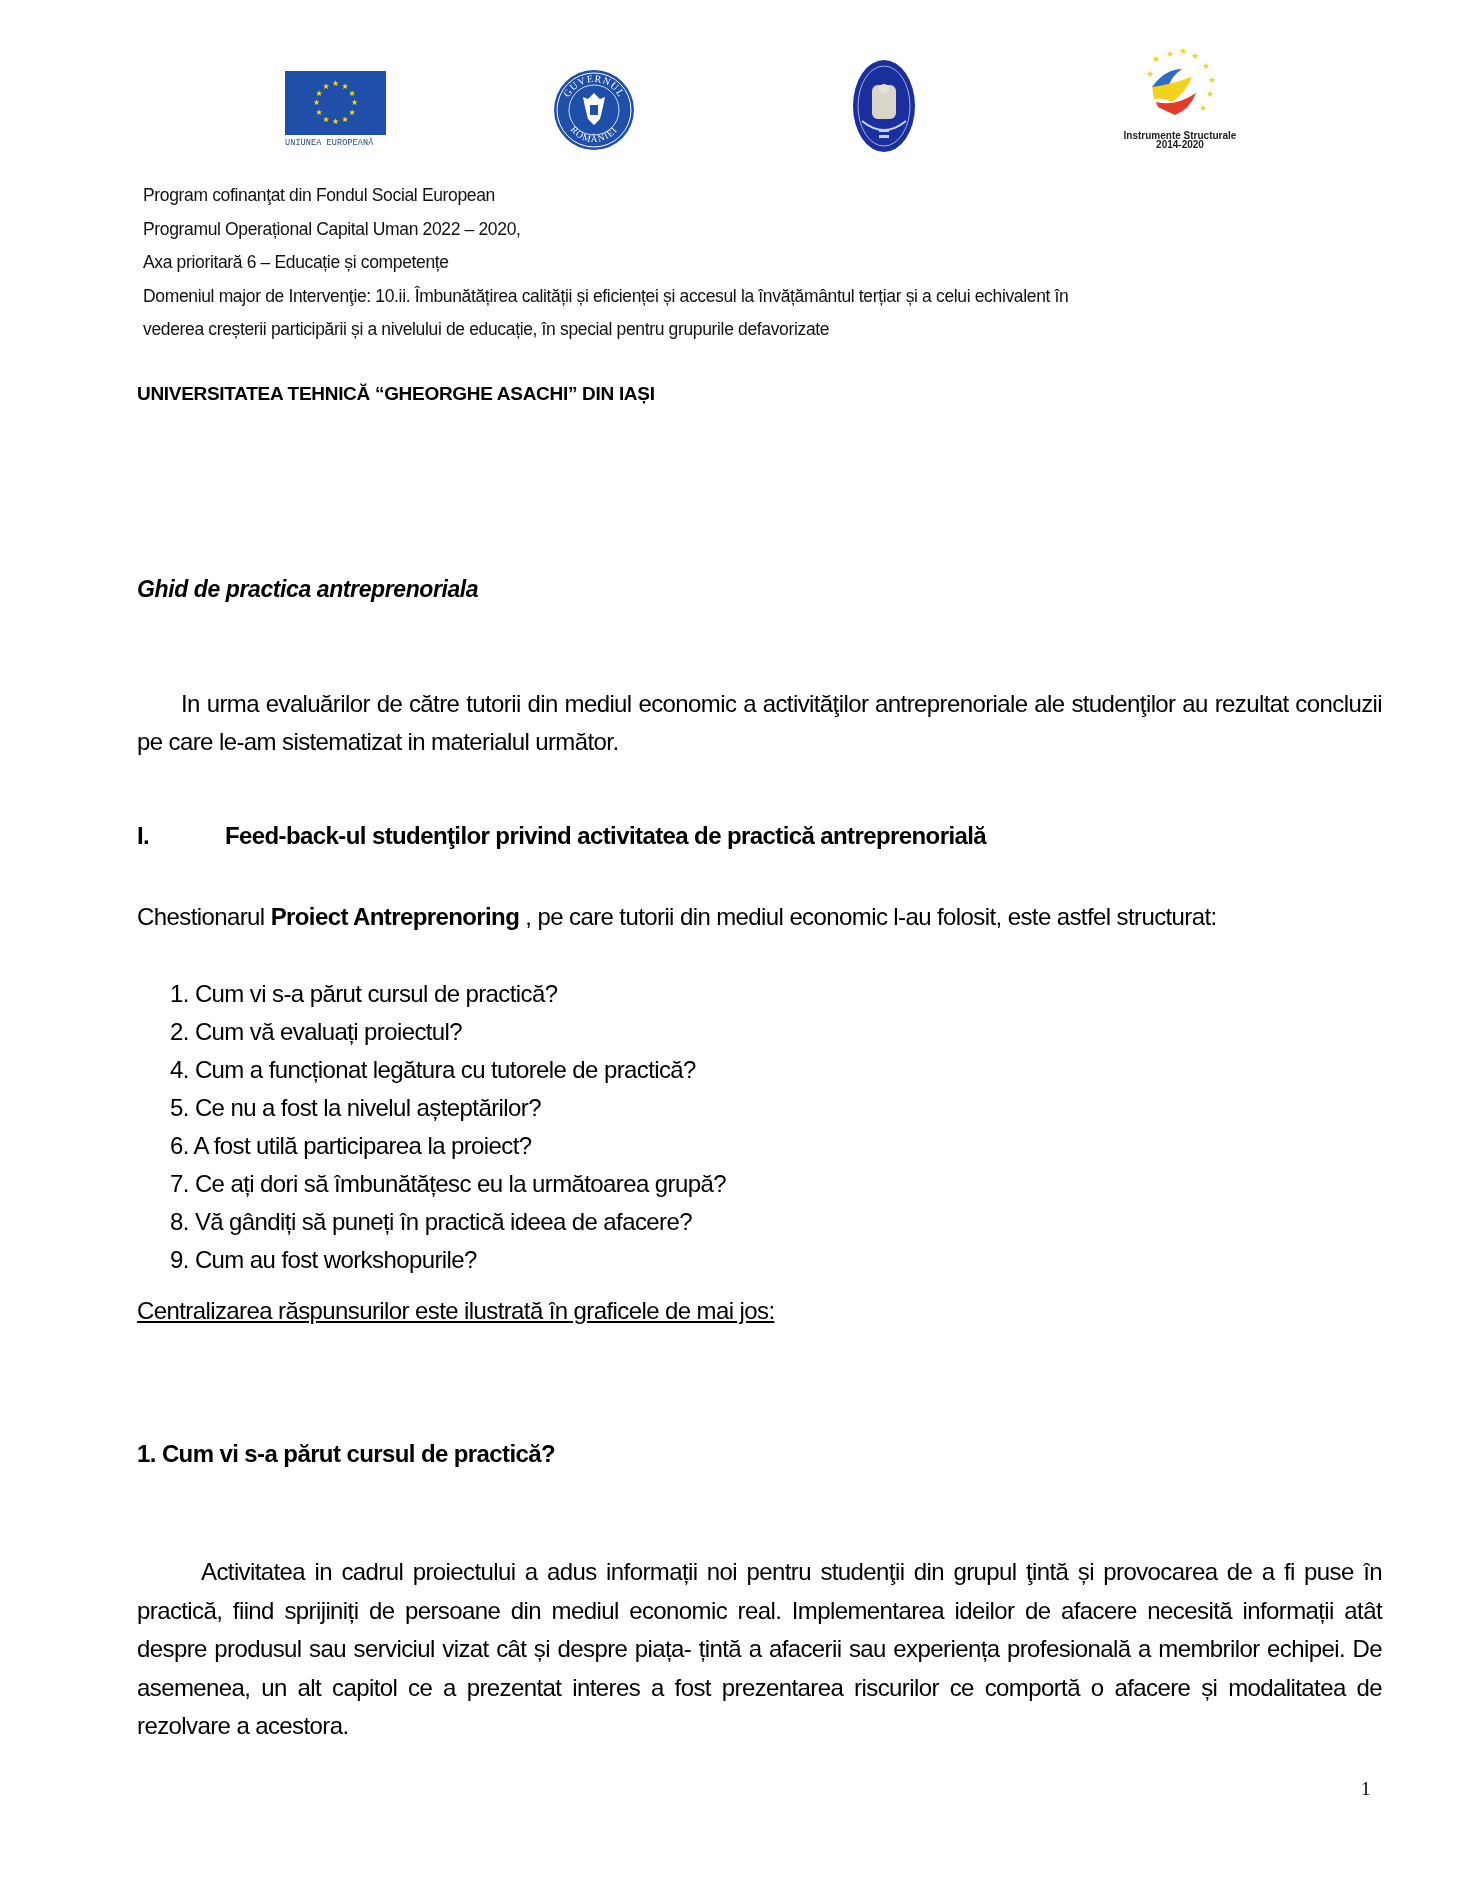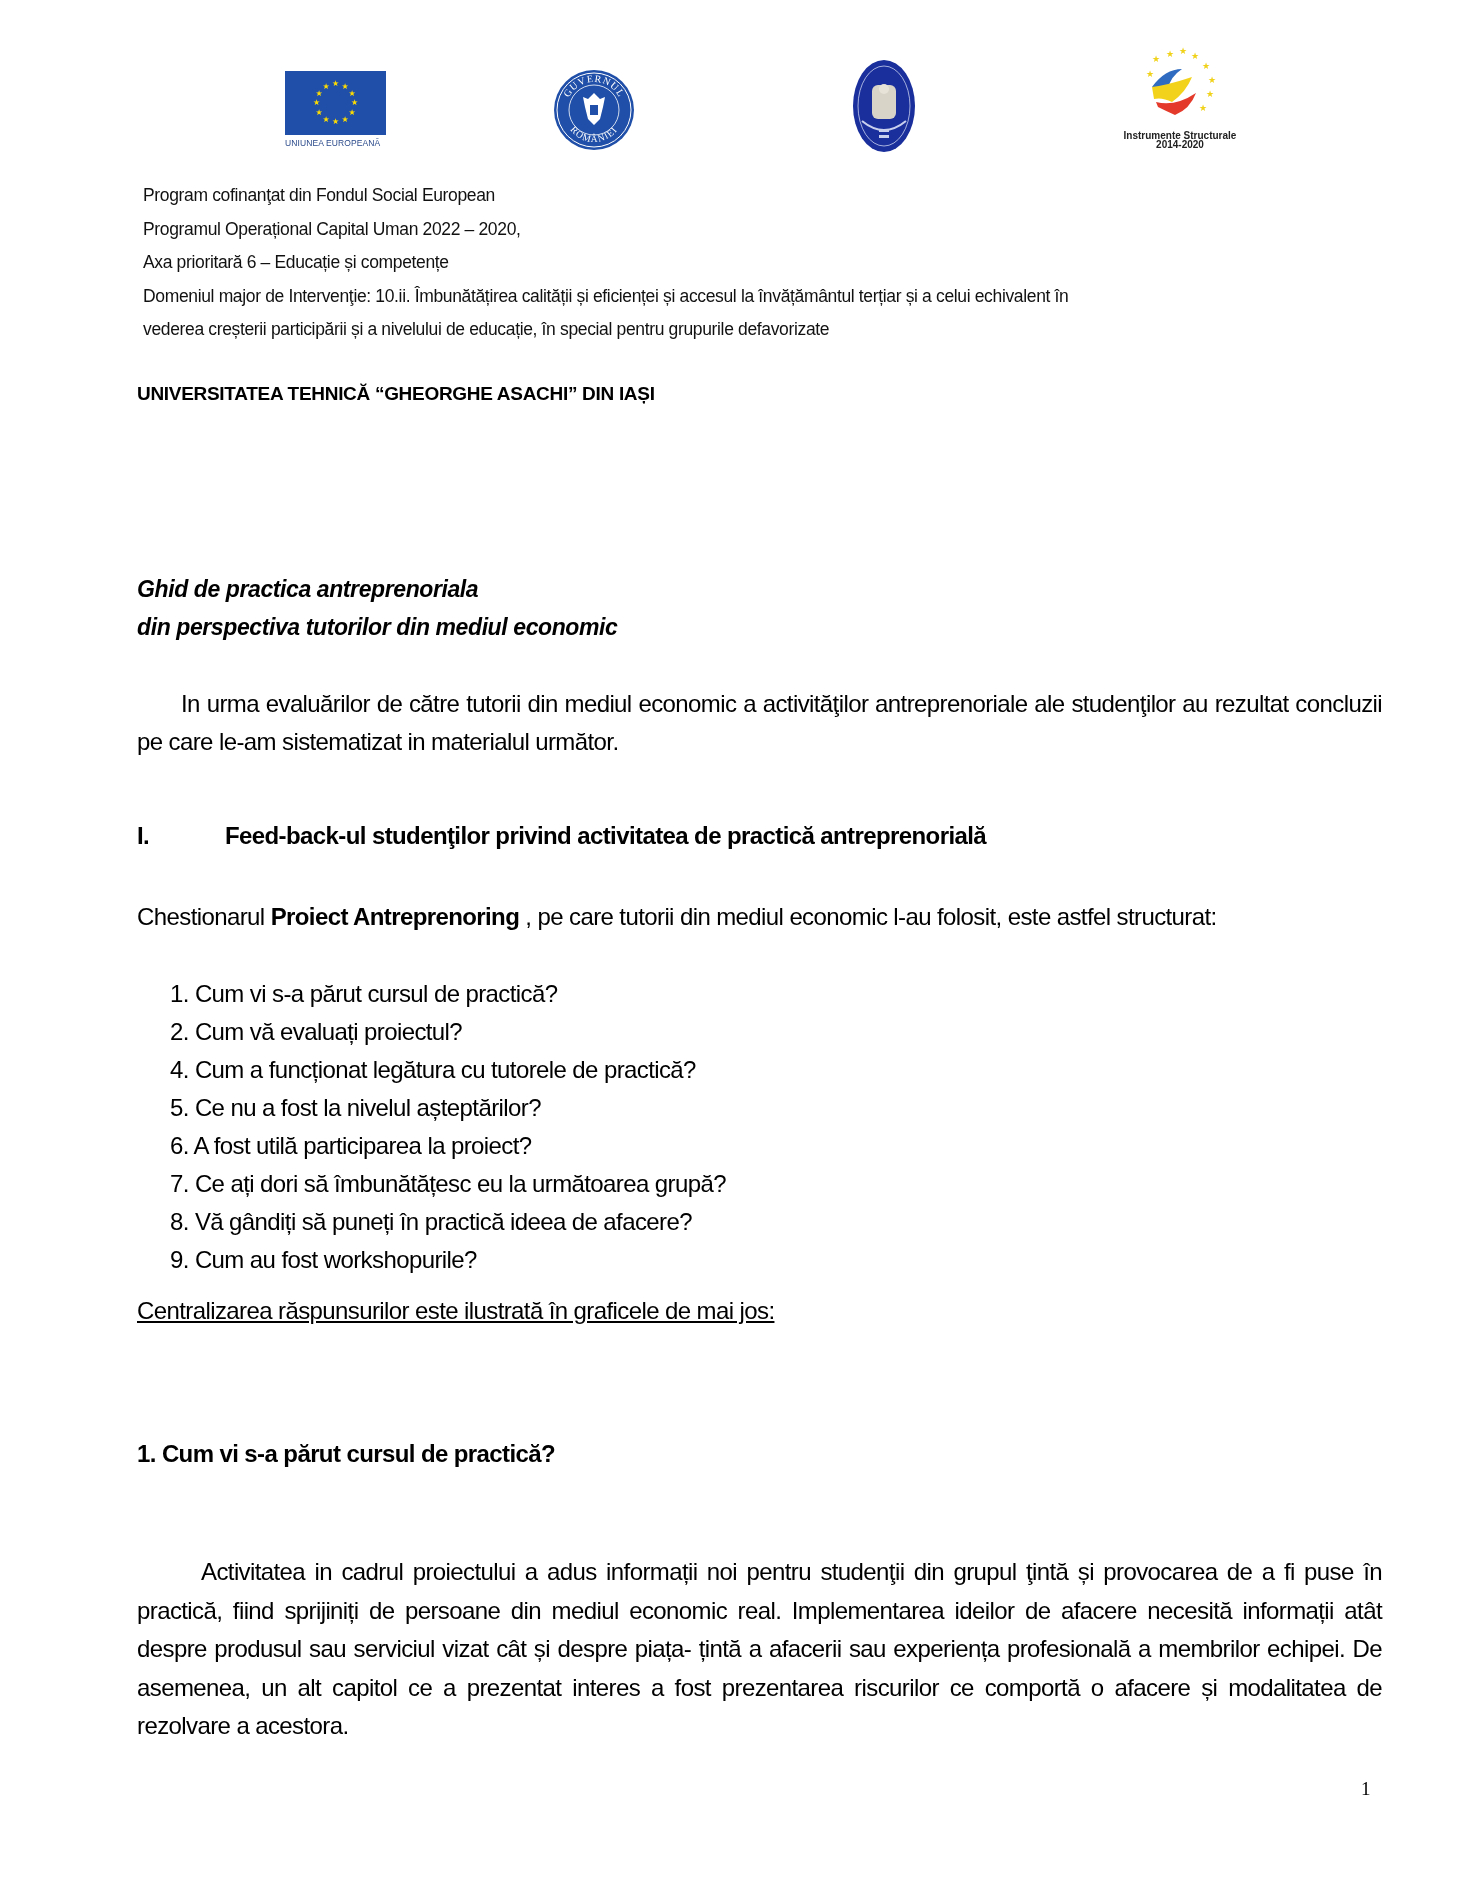--- a/index.html
+++ b/index.html
@@ -2,21 +2,21 @@
 <html><head>
 <meta charset="utf-8">
 <style>
   html, body { margin: 0; padding: 0; background: #ffffff; }
   body { width: 1471px; height: 1903px; position: relative; overflow: hidden; color: #000; }
   .abs { position: absolute; }
 
   
   .logo-eu { left: 285px; top: 71px; width: 101px; height: 79px; }
   .eu-flag { width: 101px; height: 64px; background: #1f4fa8; position: relative; }
-  .eu-caption { font-family: Liberation Sans, sans-serif; font-size: 8.5px; color: #2a4a8a; margin-top: 3px; letter-spacing: 0.1px; white-space: nowrap; }
+  .eu-caption { font-family: Liberation Mono, monospace; font-size: 8.5px; color: #2a4a8a; margin-top: 3px; letter-spacing: 0.1px; white-space: nowrap; }
   .logo-gov { left: 553px; top: 69px; width: 82px; height: 82px; }
   .logo-uni { left: 852px; top: 59px; width: 64px; height: 94px; }
   .logo-is { left: 1120px; top: 47px; width: 120px; height: 105px; }
   .is-caption { font-family: "Liberation Sans", sans-serif; font-size: 10px; font-weight: bold; text-align: center; line-height: 9px; color: #222; }
 
   
   .hdr { left: 137px; font-family: "Liberation Sans", sans-serif; font-size: 17.5px; line-height: 33.5px; letter-spacing: -0.35px; color: #111; }
   .hdr .line { white-space: nowrap; margin-left: 6px; }
   .uni { left: 137px; top: 383px; font-family: "Liberation Sans", sans-serif; font-size: 19px; font-weight: bold; letter-spacing: -0.3px; white-space: nowrap; }
 
@@ -126,21 +126,20 @@
   <div class="line">Programul Operațional Capital Uman 2022 – 2020,</div>
   <div class="line">Axa prioritară 6 – Educație și competențe</div>
   <div class="line">Domeniul major de Intervenţie: 10.ii. Îmbunătățirea calității și eficienței și accesul la învățământul terțiar și a celui echivalent în</div>
   <div class="line">vederea creșterii participării și a nivelului de educație, în special pentru grupurile defavorizate</div>
 </div>
 
 <div class="abs uni">UNIVERSITATEA TEHNICĂ “GHEORGHE ASACHI” DIN IAȘI</div>
 
 <div class="abs title">
   <div>Ghid de practica antreprenoriala</div>
-  <div>din perspectiva tutorilor din mediul economic</div>
 </div>
 
 <div class="abs intro body-font"><span class="indent"></span><span>In urma evaluărilor de către tutorii din mediul economic a activităţilor antreprenoriale ale studenţilor au rezultat concluzii pe care le-am sistematizat in materialul următor.</span></div>
 
 <div class="abs sec-title body-font">
   <span class="sec-num">I.</span><span>Feed-back-ul studenţilor privind activitatea de practică antreprenorială</span>
 </div>
 
 <div class="abs quest body-font"><span>Chestionarul </span><span class="bold">Proiect Antreprenoring</span><span> , pe care tutorii din mediul economic l-au folosit, este astfel structurat:</span></div>
 

